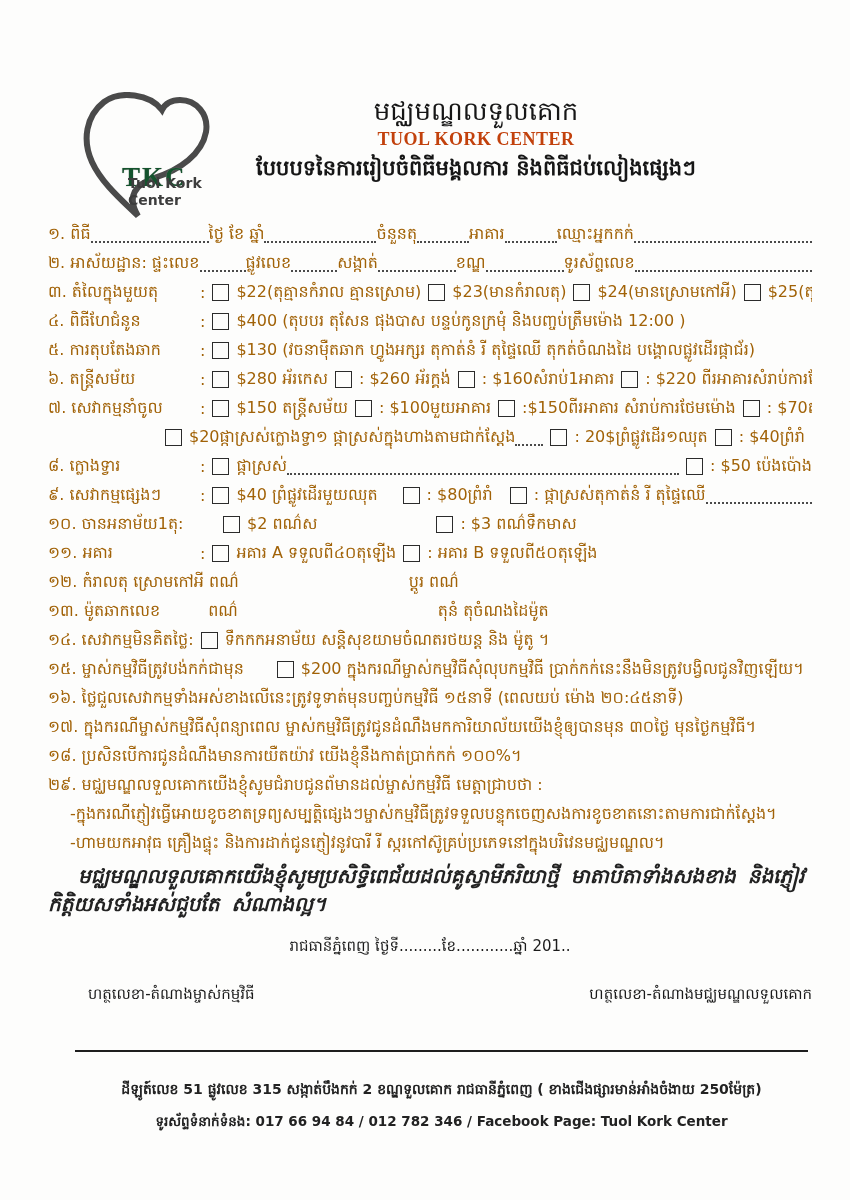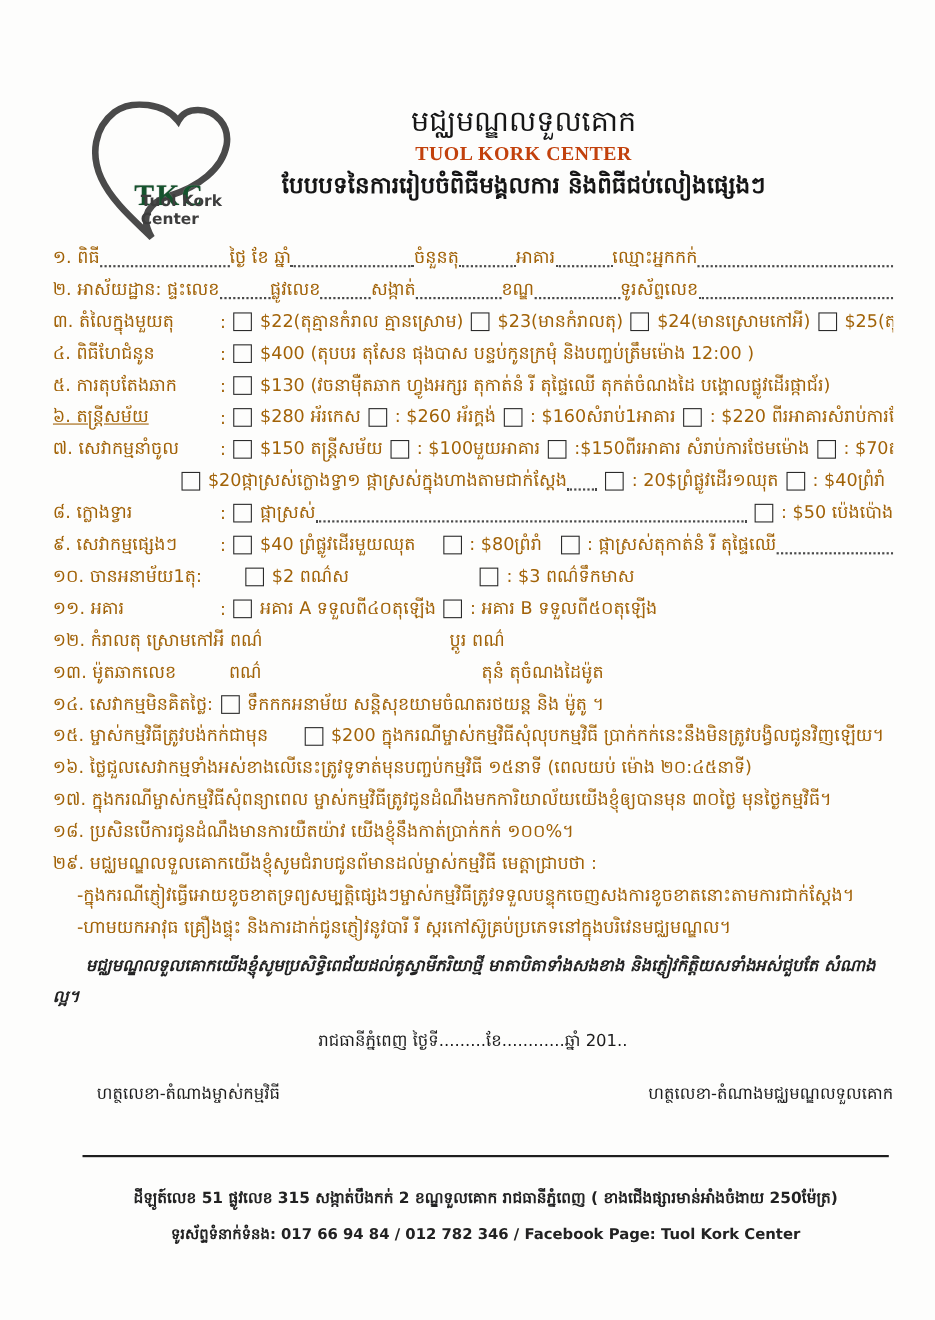--- a/index.html
+++ b/index.html
@@ -67,22 +67,22 @@
     margin:0 7px;
   }
   .dots{
     flex:none;display:inline-block;height:2px;
     border-bottom:2px dotted #4a4a4a;
     align-self:flex-end;margin-bottom:6px;
   }
   .gap{flex:none;display:inline-block;}
   .closing-wish{
     margin:6px 0 0 0;
-    font-size:15px;font-style:italic;font-weight:bold;
-    line-height:28px;text-indent:30px;color:#222;
+    font-size:20px;font-style:italic;font-weight:bold;
+    line-height:28px;text-indent:30px;color:#222;font-family:Liberation Mono, monospace;
   }
   .date-line{
     margin-top:16px;
     text-align:center;font-size:15px;color:#1b1b1b;
   }
   .signatures{
     margin-top:26px;
     display:flex;justify-content:space-between;
     font-size:15px;color:#1b1b1b;
   }
@@ -167,21 +167,21 @@
           <span class="checkbox"></span>
           <span class="seg">$400 (តុបបរ តុសែន ផុងបាស បន្ទប់កូនក្រមុំ និងបញ្ចប់ត្រឹមម៉ោង 12:00 )</span>
         </div>
         <div class="form-row">
           <span class="seg" style="min-width: 152px;">៥. ការតុបតែងឆាក</span>
           <span class="seg">:</span>
           <span class="checkbox"></span>
           <span class="seg">$130 (វចនាម៉ឺតឆាក ហ្វូងអក្សរ តុកាត់នំ រី តុផ្ទៃឈើ តុកត់ចំណងដៃ បង្គោលផ្លូវដើរផ្កាជ័រ)</span>
         </div>
         <div class="form-row">
-          <span class="seg" style="min-width: 152px; text-decoration: underline;">៦. តន្ត្រីសម័យ</span>
+          <span class="seg" style="min-width: 152px;">៦. តន្ត្រីសម័យ</span>
           <span class="seg">:</span>
           <span class="checkbox"></span>
           <span class="seg">$280 អ័រកេស</span>
           <span class="checkbox"></span>
           <span class="seg">: $260 អ័រក្គង់</span>
           <span class="checkbox"></span>
           <span class="seg">: $160សំរាប់1អាគារ</span>
           <span class="checkbox"></span>
           <span class="seg">: $220 ពីរអាគារសំរាប់ការថែមម៉ោង/1h</span>
         </div>

